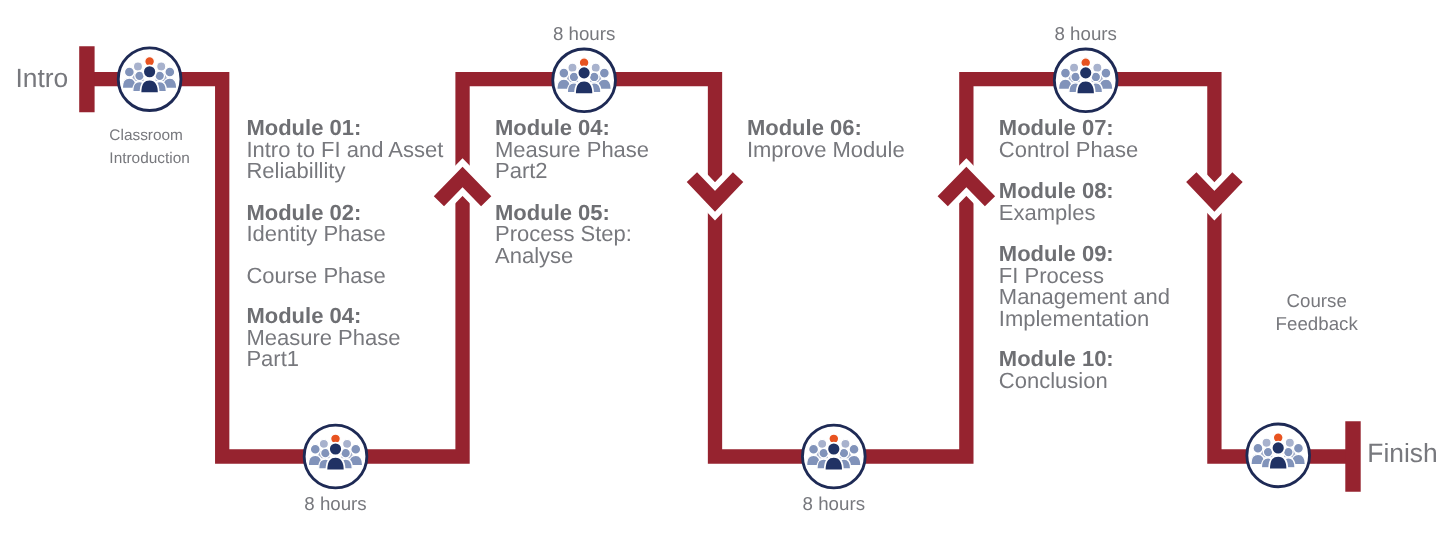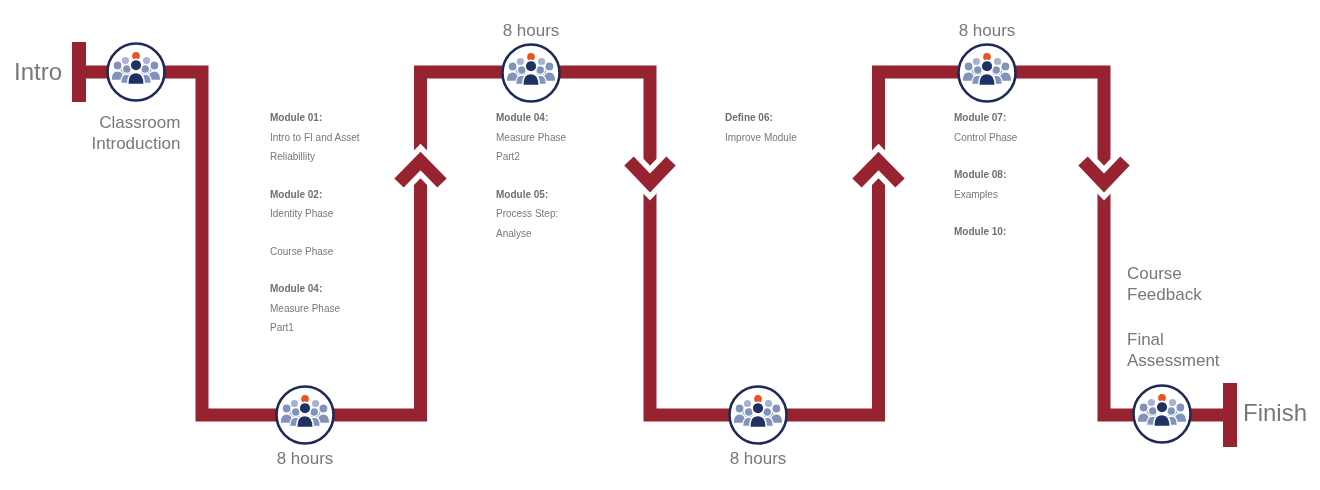--- a/index.html
+++ b/index.html
@@ -13,27 +13,27 @@
   .stage{position:relative;width:1320px;height:490px;background:#fff;overflow:hidden;}
   .flow-svg{position:absolute;left:0;top:0;width:1320px;height:490px;}
   .flow-path{stroke:var(--maroon);stroke-width:13;fill:none;}
   .cap{stroke:var(--maroon);stroke-width:14;fill:none;}
   .chev-halo{stroke:#fff;stroke-width:24;fill:none;}
   .chev{stroke:var(--maroon);stroke-width:13;fill:none;}
   .node-circle{fill:#fff;stroke:var(--navy);stroke-width:2.6;}
   .lbl{position:absolute;color:var(--gray);white-space:pre-line;}
   .endpoint{font-size:24px;line-height:26px;}
   .hours{font-size:17px;line-height:19px;text-align:center;transform:translateX(-50%);}
-  .under-node{font-size:17px;line-height:21px;text-align:right;transform:translateX(-50%);}
-  .module-group{position:absolute;width:185px;font-size:10px;line-height:19.5px;color:var(--gray);margin-left:46px;}
+  .under-node{font-size:14px;line-height:21px;text-align:left;transform:translateX(-50%);}
+  .module-group{position:absolute;width:185px;font-size:20px;line-height:19.5px;color:var(--gray);}
   .module-item{margin:0 0 18px 0;}
   .module-heading{font-weight:bold;color:var(--gray-bold);}
   .module-body{white-space:pre-line;}
   .end-notes{position:absolute;width:140px;font-size:17px;line-height:21px;color:var(--gray);}
-  .end-note{margin:0 0 24px 0;white-space:pre-line;}
+  .end-note{margin:0 0 24px 0;white-space:pre-line;text-align:center;}
 </style>
 </head>
 <body>
 
 <div class="stage">
 
   <svg class="flow-svg" viewBox="0 0 1320 490" xmlns="http://www.w3.org/2000/svg">
     <defs>
       <g id="person-shape">
         <circle cx="0" cy="-7.6" r="4.9"></circle>
@@ -137,39 +137,44 @@
     </div>
     <div class="module-item">
       <div class="module-heading">Module 05:</div>
       <div class="module-body">Process Step:
 Analyse</div>
     </div>
   </div>
 
   <div class="module-group" style="left:679px;top:108px;">
     <div class="module-item">
-      <div class="module-heading">Define 06:</div>
+      <div class="module-heading">Module 06:</div>
       <div class="module-body">Improve Module</div>
     </div>
   </div>
 
   <div class="module-group" style="left:908px;top:108px;">
     <div class="module-item">
       <div class="module-heading">Module 07:</div>
       <div class="module-body">Control Phase</div>
     </div>
     <div class="module-item">
       <div class="module-heading">Module 08:</div>
       <div class="module-body">Examples</div>
     </div>
     <div class="module-item">
+      <div class="module-heading">Module 09:</div>
+      <div class="module-body">FI Process
+Management and
+Implementation</div>
+    </div>
+    <div class="module-item">
       <div class="module-heading">Module 10:</div>
+      <div class="module-body">Conclusion</div>
     </div>
   </div>
 
   <div class="end-notes" style="left:1127px;top:263px;">
     <div class="end-note">Course
 Feedback</div>
-    <div class="end-note">Final
-Assessment</div>
   </div>
 
 </div>
 
 </body></html>

